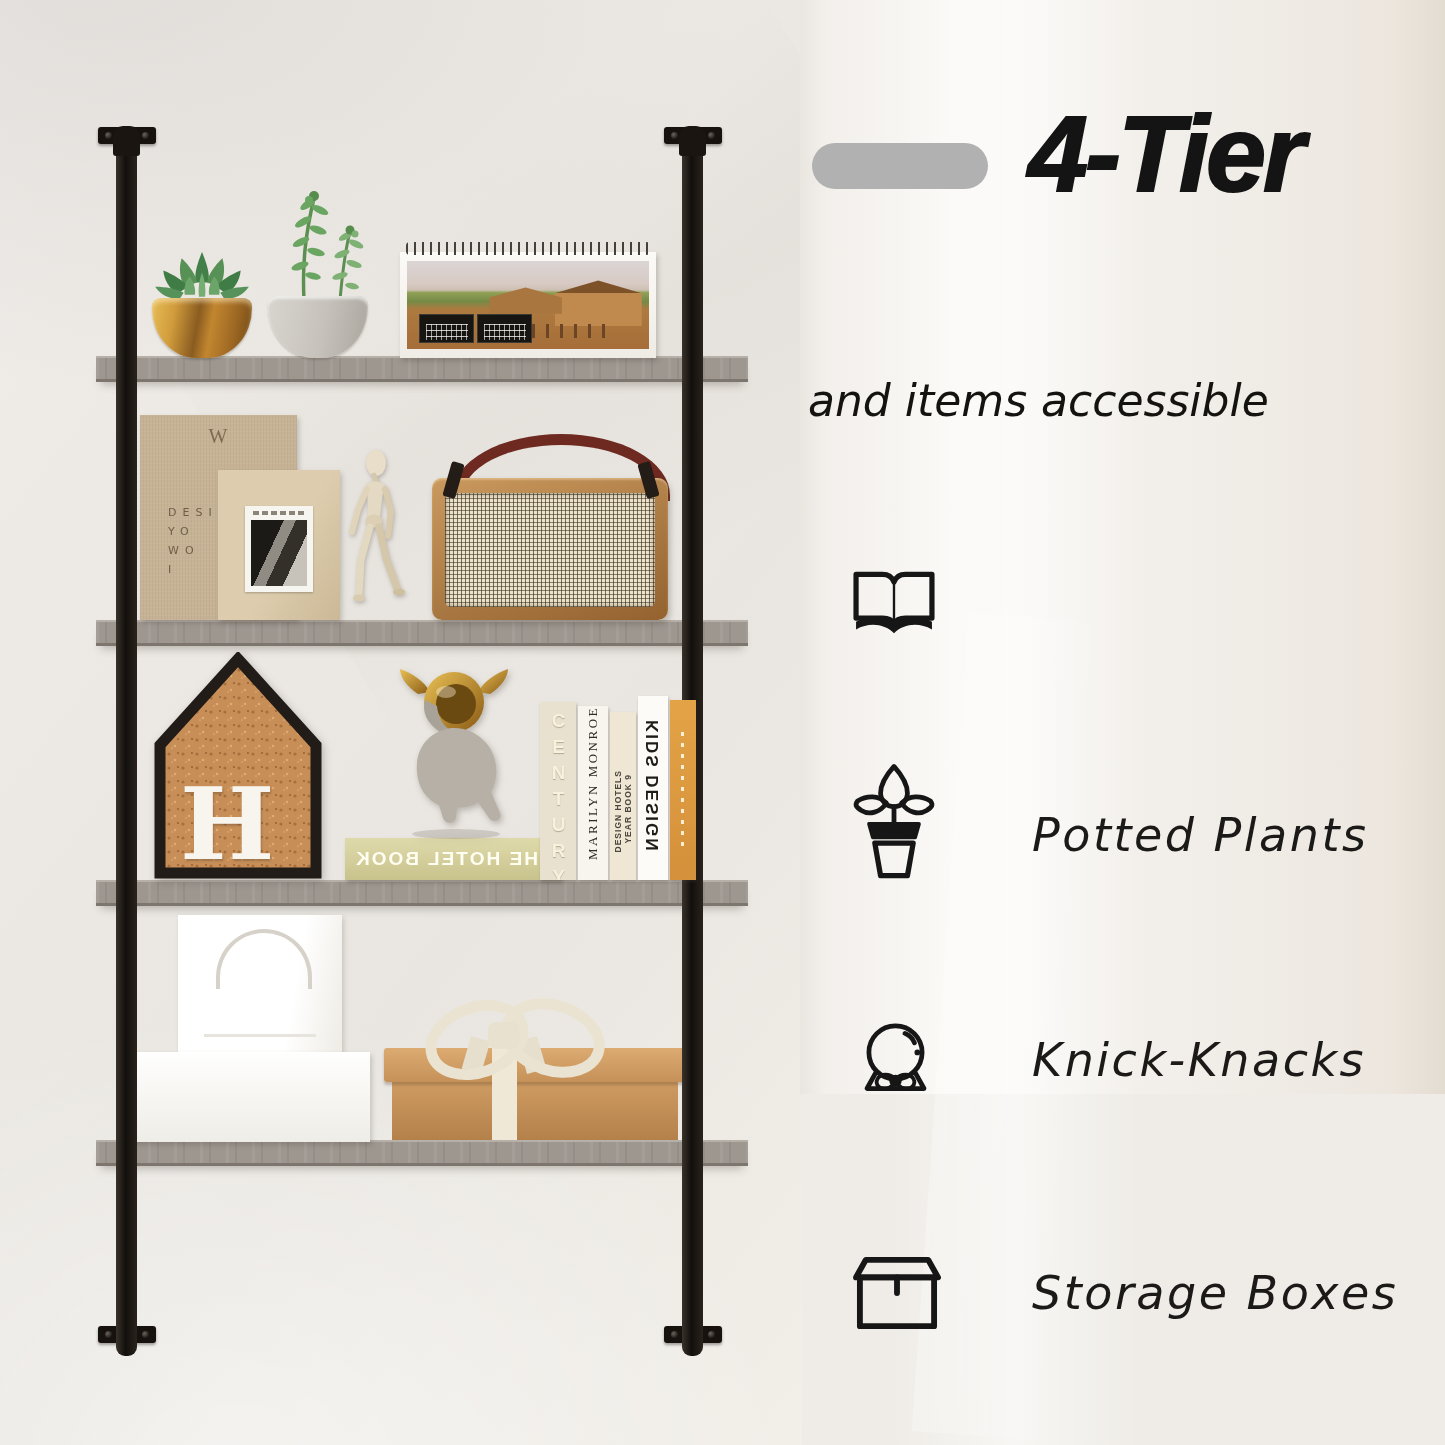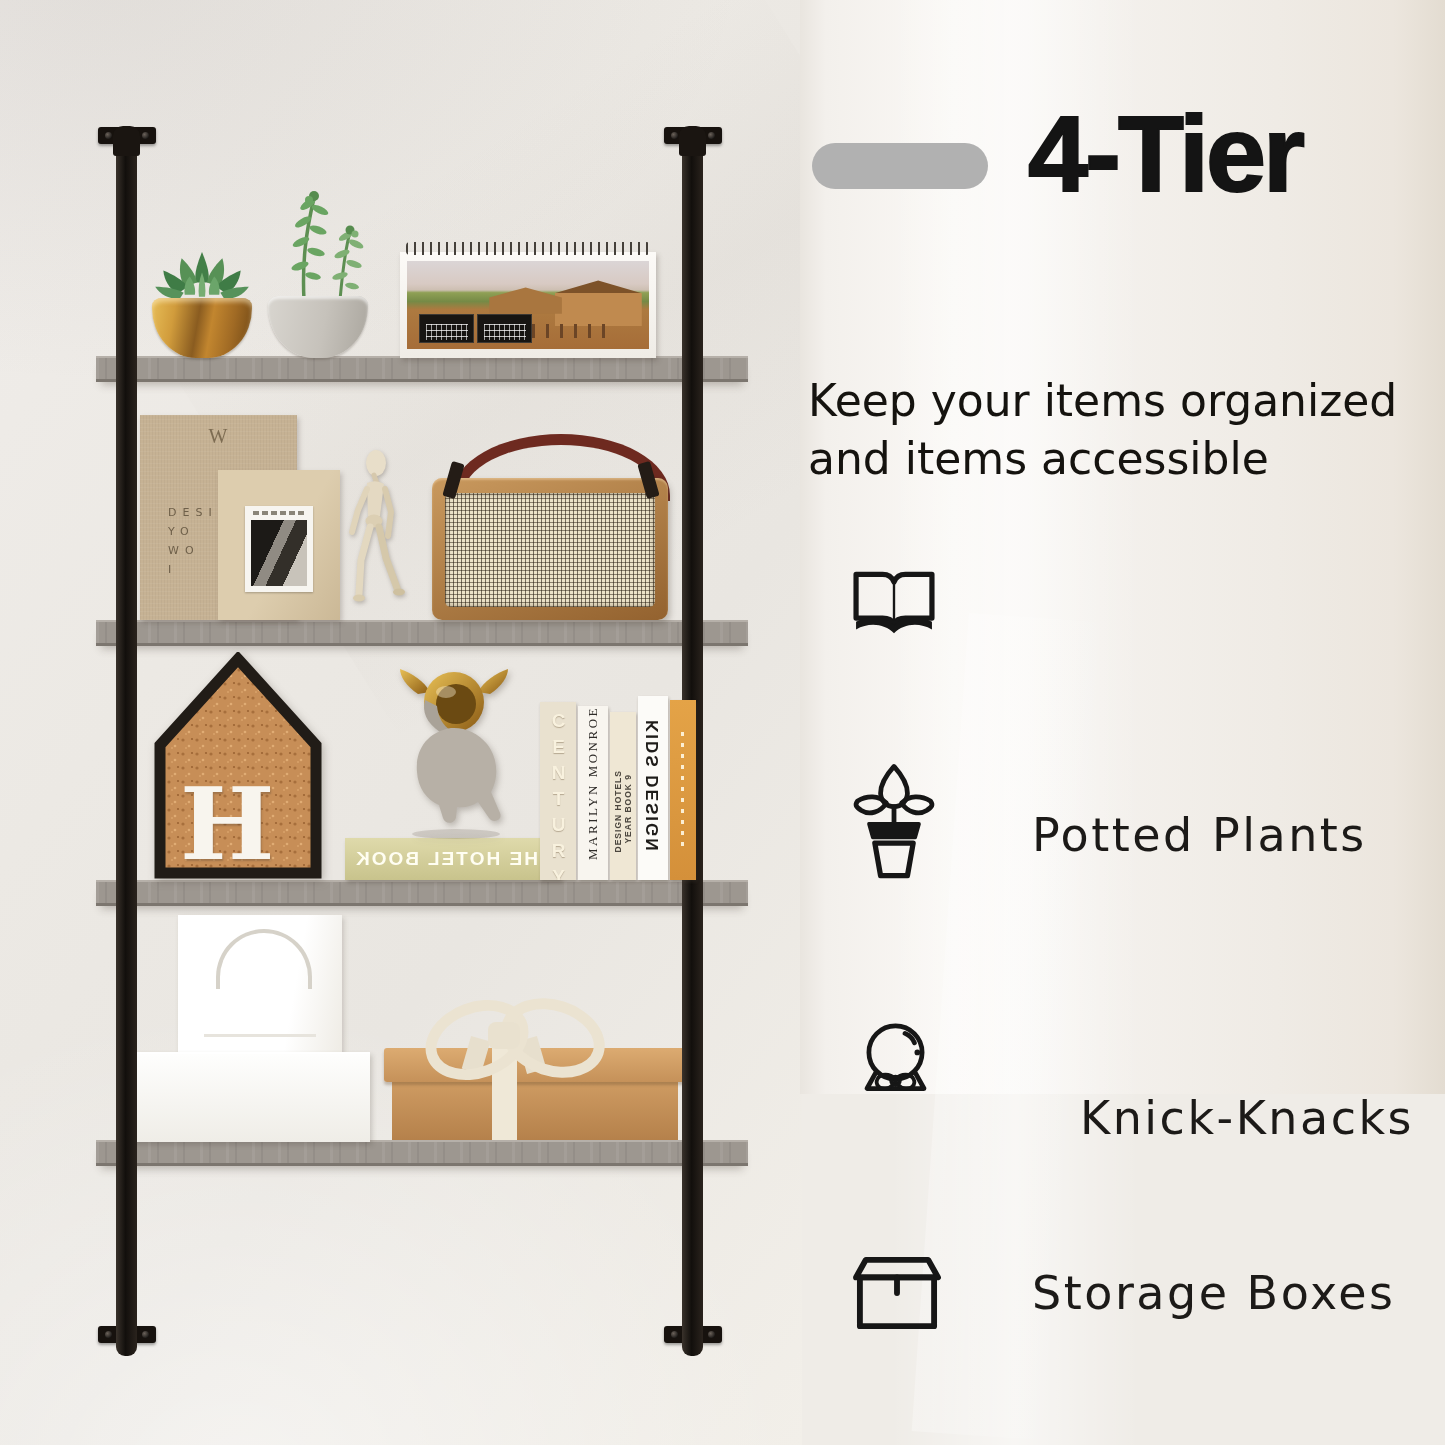--- a/index.html
+++ b/index.html
@@ -159,39 +159,39 @@
   .bow-l{left:424px;top:1002px;transform:rotate(-20deg);}
   .bow-r{left:500px;top:1000px;transform:rotate(18deg);}
   .bow-knot{position:absolute;left:488px;top:1022px;width:32px;height:27px;background:#e9e1cf;
     border-radius:8px;z-index:24;}
   .bow-tail{position:absolute;width:20px;height:34px;background:#e7dfcd;z-index:22;}
   .tail-l{left:466px;top:1038px;transform:rotate(16deg);}
   .tail-r{left:522px;top:1038px;transform:rotate(-16deg);}
 
   
   .panel{position:absolute;left:800px;top:0;width:645px;height:1094px;
-    background:linear-gradient(90deg,#e9e5df 0%,#f3f0ec 4%,#faf8f5 24%,#f4f1ed 46%,#efebe5 74%,#ece6de 92%,#e3dcd1 100%);}
+    background:linear-gradient(90deg,#e9e5df 0%,#f3f0ec 4%,#faf8f5 24%,#f4f1ed 46%,#efebe5 74%,#ece6de 92%,#e3dcd1 100%);font-style:italic;}
   .panel-light{position:absolute;left:90px;top:0;width:250px;height:1445px;
     background:linear-gradient(90deg,transparent, rgba(255,255,255,.55), transparent);}
   .win-light{position:absolute;left:140px;top:620px;width:230px;height:820px;transform:rotate(4deg);
     background:linear-gradient(90deg, rgba(255,255,255,.28), rgba(255,255,255,0) 65%);}
   .pill{position:absolute;left:12px;top:143px;width:176px;height:46px;border-radius:23px;background:#b1b1b1;}
   .t1{position:absolute;left:228px;top:100px;font-size:108px;line-height:108px;font-weight:700;
     color:#141414;letter-spacing:-3px;-webkit-text-stroke:2px #141414;}
   .t2{position:absolute;left:-8px;top:212px;font-size:103px;line-height:103px;font-weight:700;
     color:#141414;letter-spacing:-2px;-webkit-text-stroke:2px #141414;}
   .sub{position:absolute;left:8px;top:372px;font-family:"DejaVu Sans",sans-serif;
     font-size:44px;line-height:58px;color:#15130f;}
   .feat-icon{position:absolute;left:48px;}
   .feat-icon svg{display:block;}
   .feat-label{position:absolute;left:232px;font-family:"DejaVu Sans",sans-serif;
     font-size:46px;line-height:56px;color:#1c1a18;letter-spacing:2.5px;}
   .fi1{top:563px}.fl1{top:572px;left:244px;}
   .fi2{top:762px}.fl2{top:807px;}
-  .fi3{top:1012px}.fl3{top:1090px;margin-left:48px;}
+  .fi3{top:1012px}.fl3{top:1032px;}
   .fi4{top:1252px}.fl4{top:1265px;}
 </style>
 </head>
 <body>
 
 <div class="stage">
 
   <section class="photo">
     <div class="wall-shade-top"></div>
     <div class="wall-light-bottom"></div>
@@ -375,21 +375,20 @@
   </section>
 
   <section class="panel">
     <div class="panel-light"></div>
     <div class="win-light"></div>
 
     <div class="pill"></div>
     <div class="t1">4-Tier</div>
 
     <div class="sub">
-      <div>Keep your items organized</div>
       <div>and items accessible</div>
     </div>
 
     <div class="feat-icon fi1">
       <svg width="92" height="74" viewBox="0 0 96 78" fill="none" stroke="#161616" stroke-width="5.5" stroke-linecap="round" stroke-linejoin="round">
         <path d="M8 12 H36 C42 12 46 15 48 20 C50 15 54 12 60 12 H88 V58 H60 C54 58 50 60 48 64 C46 60 42 58 36 58 H8 Z"></path>
         <path d="M48 22 V60" stroke-width="2.5"></path>
         <path d="M8 62 C22 54 40 56 48 66 C56 56 74 54 88 62 L88 70 C74 62 58 64 48 74 C38 64 22 62 8 70 Z" fill="#161616" stroke="none"></path>
       </svg>
     </div>

